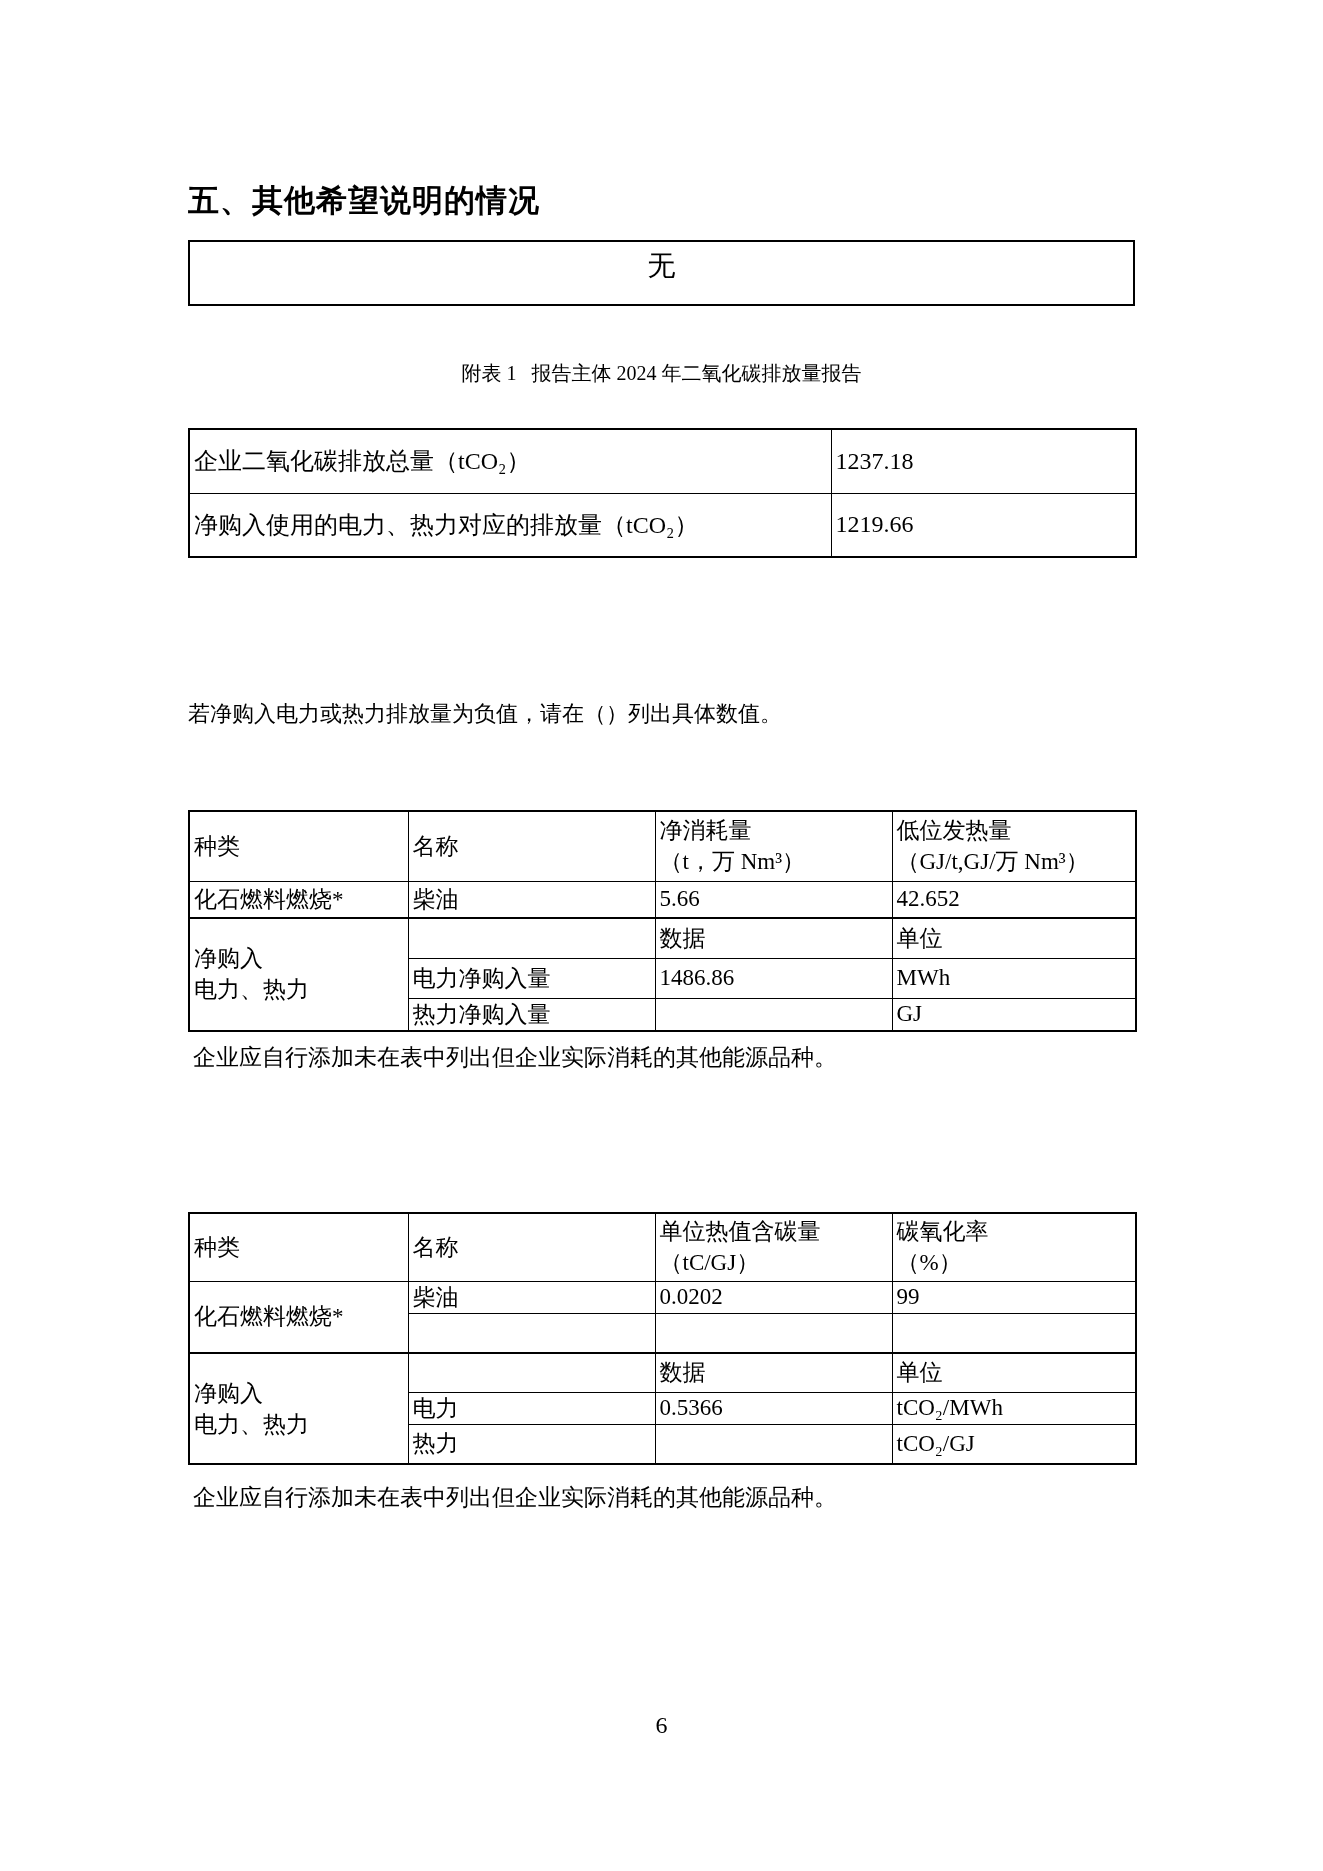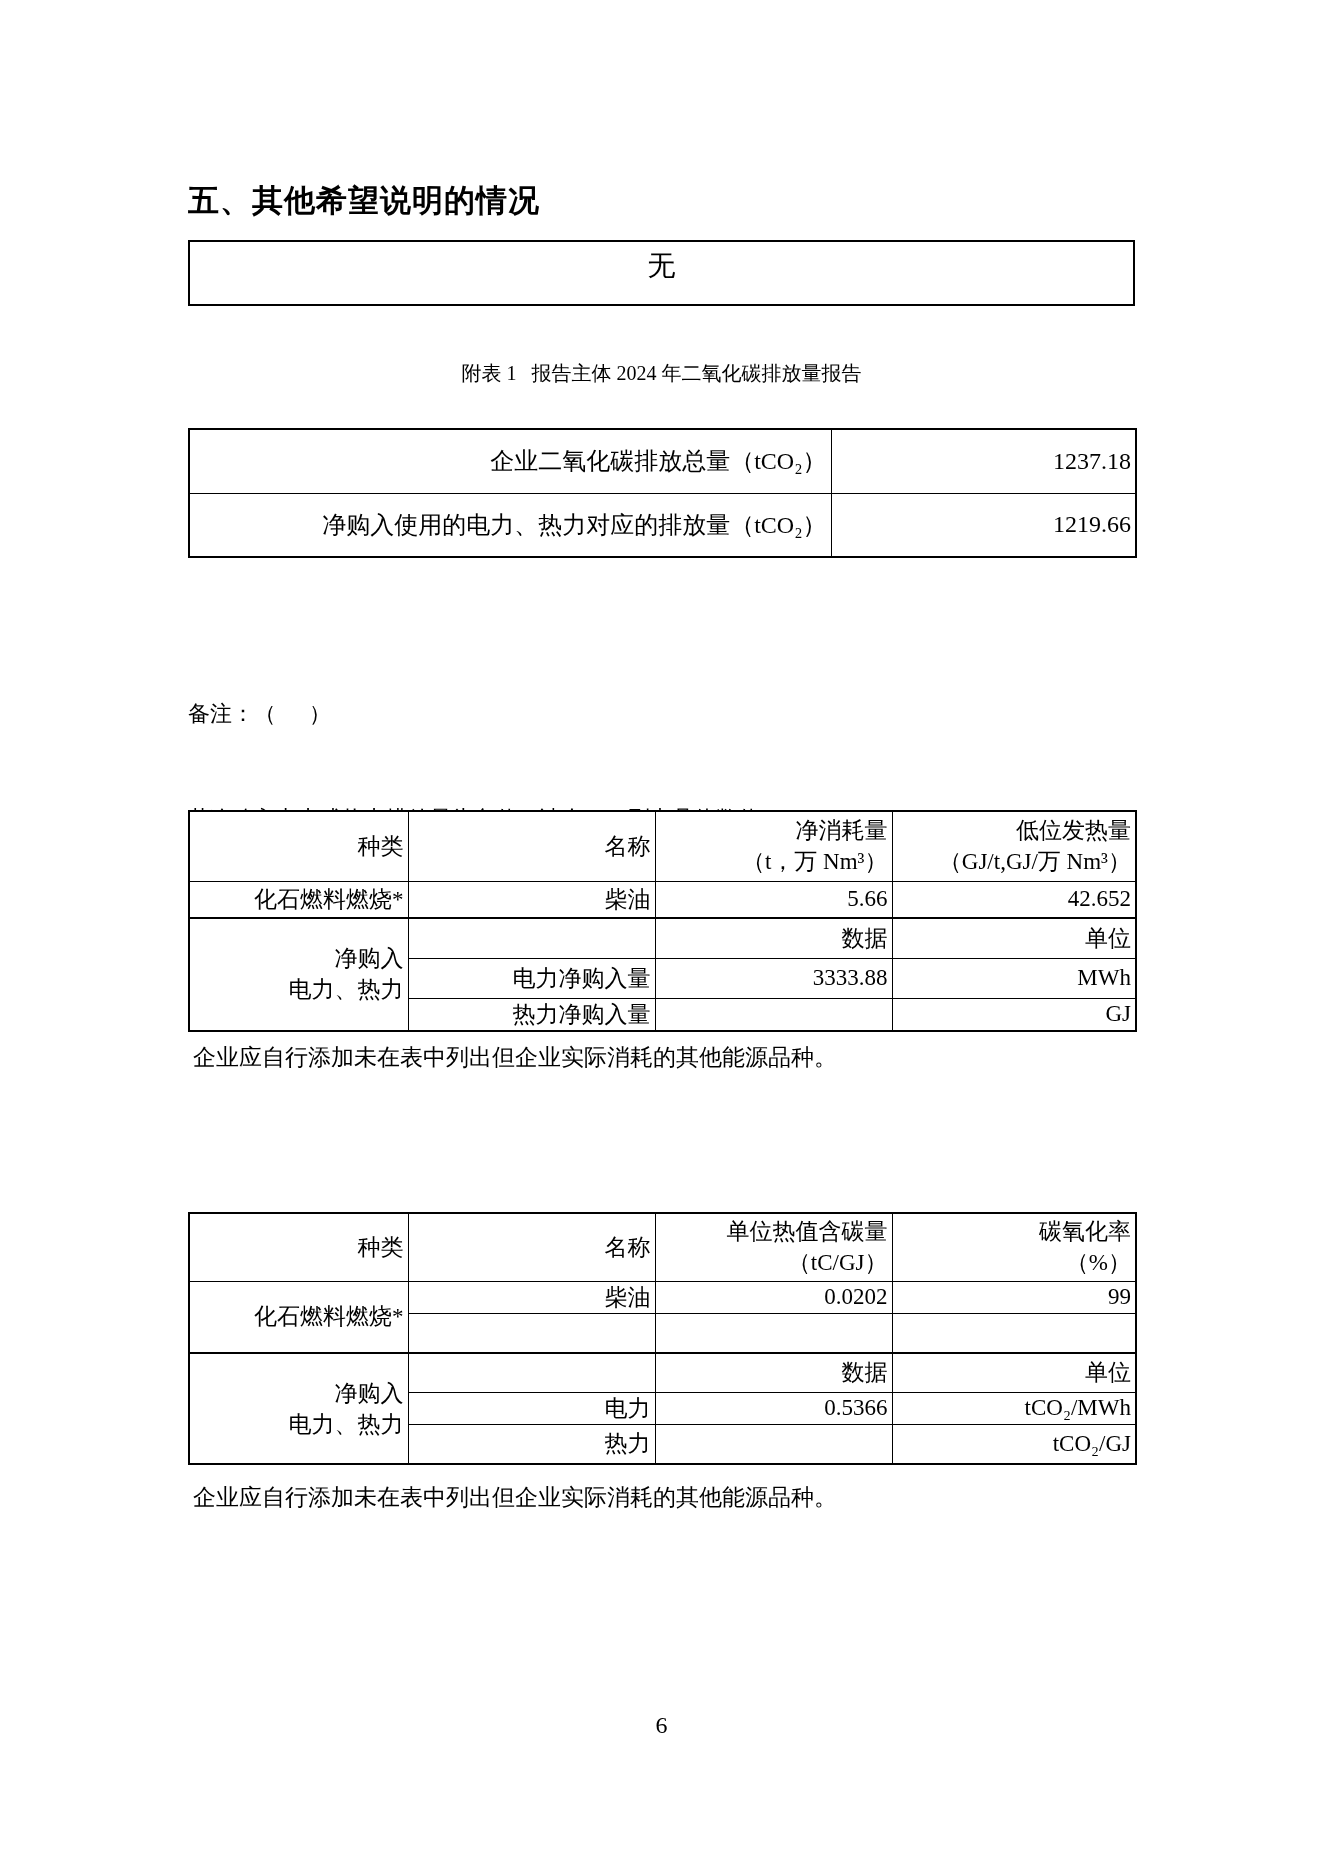--- a/index.html
+++ b/index.html
@@ -36,21 +36,21 @@
   }
   .t1 { top:360px; }
   .t2 { top:746px; }
   .t3 { top:1150px; }
 
   
   table { border-collapse:collapse; table-layout:fixed; background:#fff; }
   table.doc { border:2px solid #000; }
   table.doc td {
     border:1px solid #000;
-    text-align:right; vertical-align:middle;
+    text-align:left; vertical-align:middle;
     padding:0 4px; box-sizing:border-box;
     font-size:23px; white-space:pre-line; overflow:hidden;
   }
   #table1-wrap { left:188px; top:428px; }
   #table1 { width:947px; }
   #table1 td { font-size:24px; }
   #table2-wrap { left:188px; top:810px; }
   #table2 { width:947px; }
   #table3-wrap { left:188px; top:1212px; }
   #table3 { width:947px; }
@@ -106,21 +106,20 @@
         </tr>
         <tr class="h64">
           <td>净购入使用的电力、热力对应的排放量（tCO₂）</td>
           <td>1219.66</td>
         </tr>
       </tbody>
     </table>
   </div>
 
   <div class="abs notes1">
-    <div>备注：（      ）</div>
     <div>若净购入电力或热力排放量为负值，请在（）列出具体数值。</div>
   </div>
 
 
   <div class="abs" id="table2-wrap">
     <table class="doc" id="table2">
       <colgroup>
         <col style="width:219px">
           <col style="width:247px">
         <col style="width:237px">
@@ -143,21 +142,21 @@
         </tr>
         <tr class="h40 sect">
           <td rowspan="3">净购入
 电力、热力</td>
           <td></td>
           <td>数据</td>
           <td>单位</td>
         </tr>
         <tr class="h40">
           <td>电力净购入量</td>
-          <td>3333.88</td>
+          <td>1486.86</td>
           <td>MWh</td>
         </tr>
         <tr class="h38">
           <td>热力净购入量</td>
           <td></td>
           <td>GJ</td>
         </tr>
       </tbody>
     </table>
   </div>

